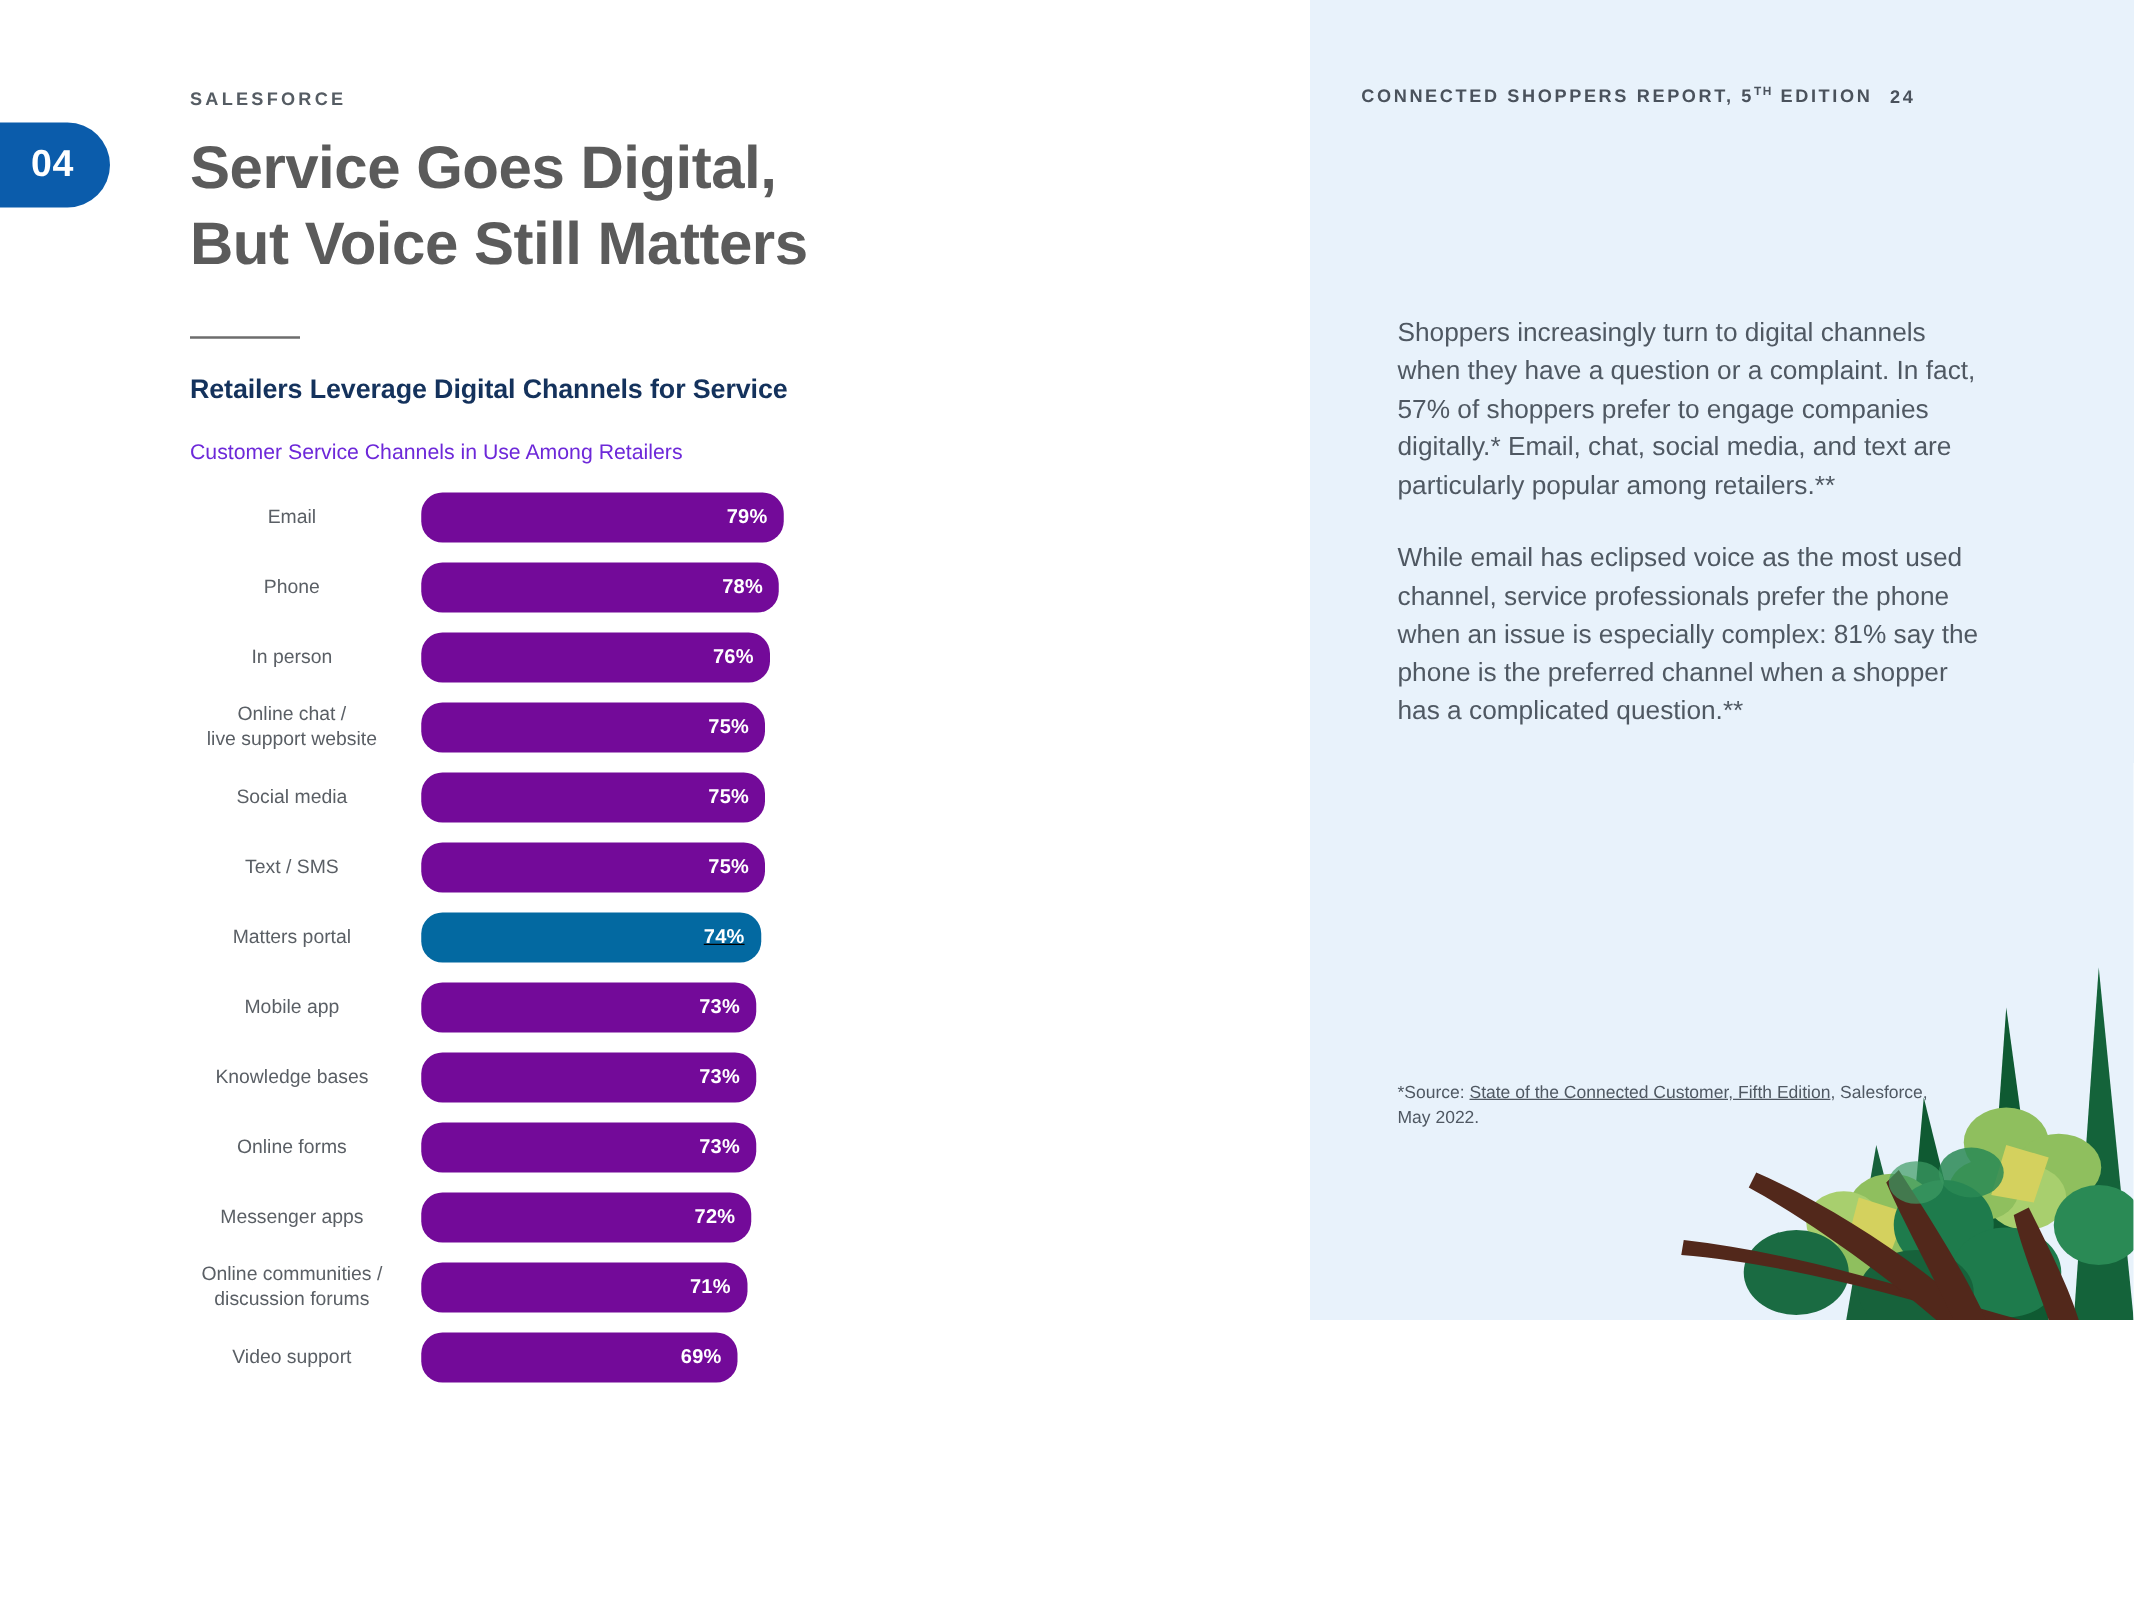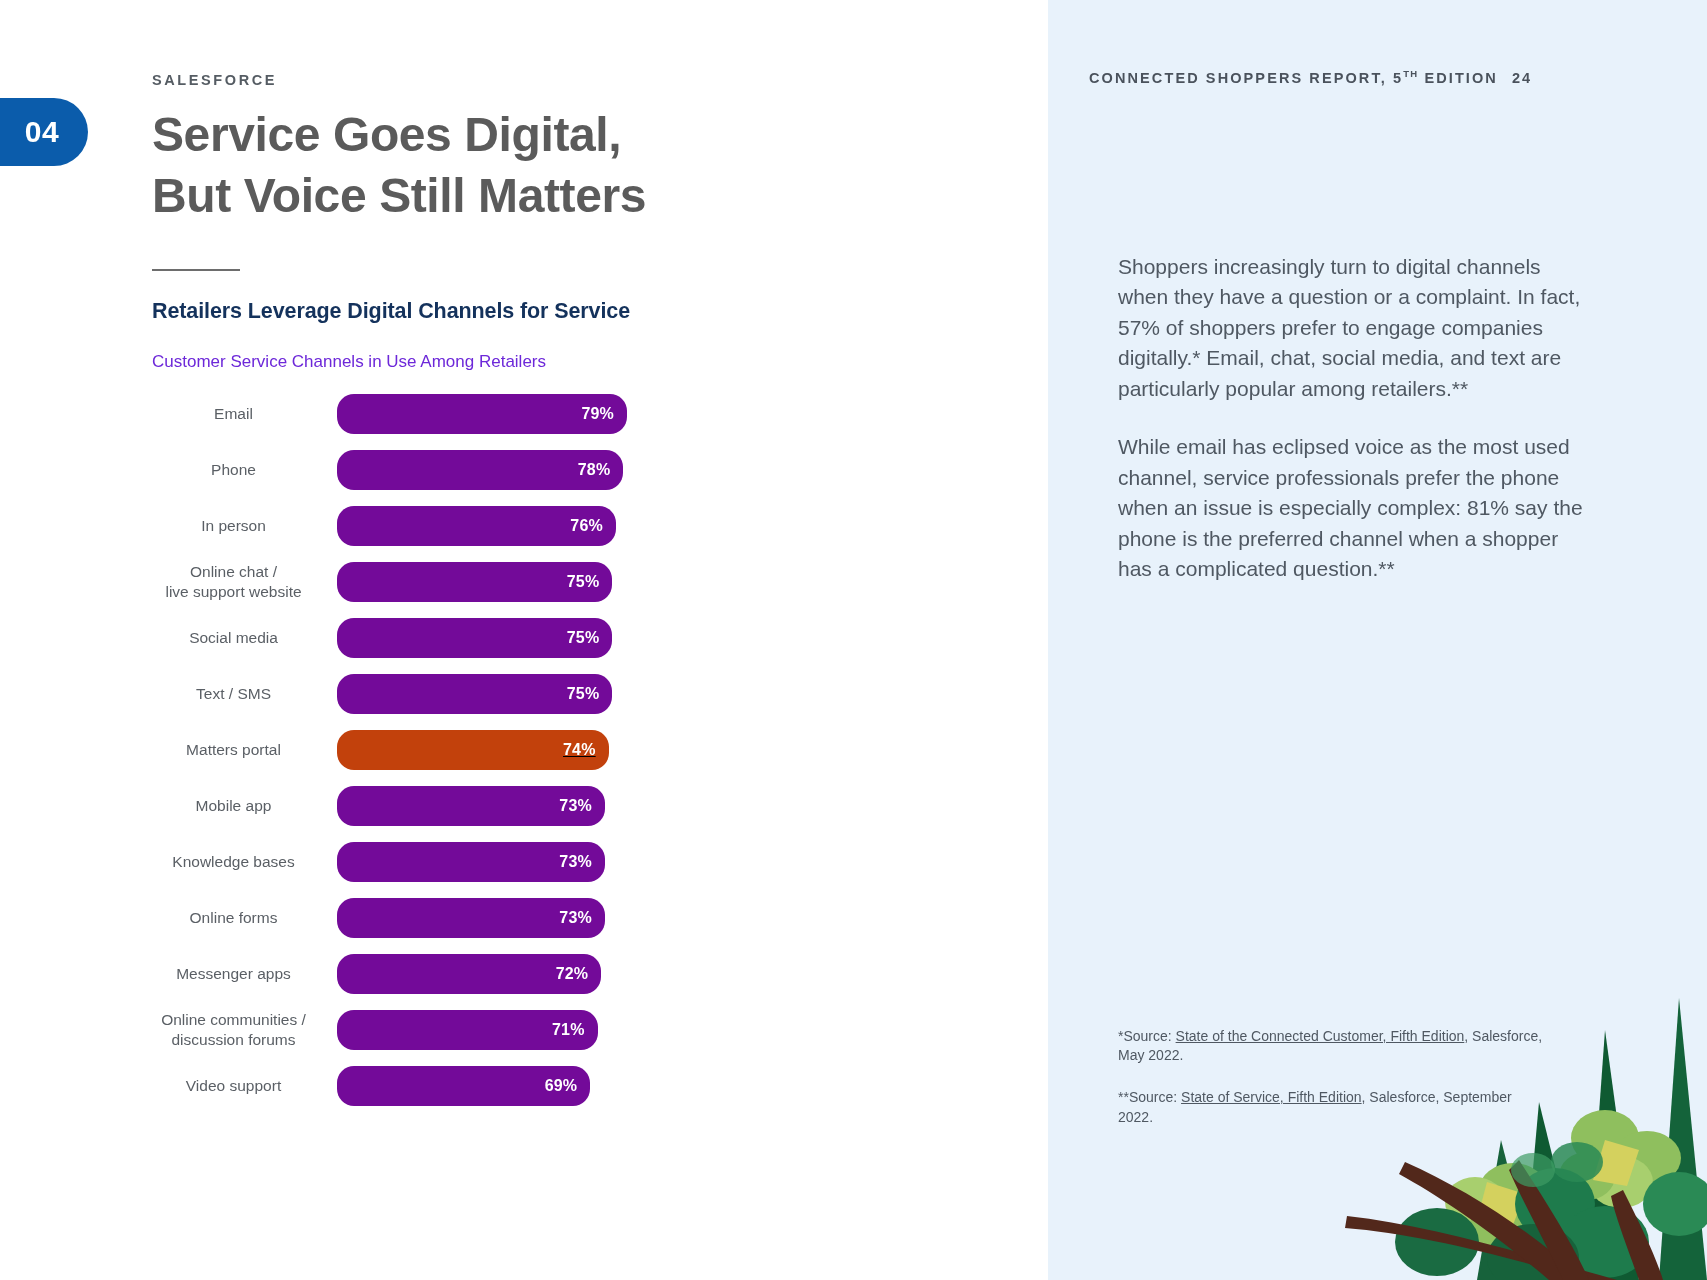--- a/index.html
+++ b/index.html
@@ -127,21 +127,21 @@
     font-size: 14.5px;
     color: #5a5f65;
   }
   .chart-source u { text-decoration: underline; }
 
   
   .right-panel {
     position: relative;
     width: 659px;
     flex: 0 0 659px;
-    height: 1280px;
+    height: 1056px;
     background: #e8f2fb;
     overflow: hidden;
   }
   .right-header {
     position: absolute;
     left: 41px; top: 68px;
     font-size: 14.5px;
     font-weight: bold;
     letter-spacing: 2.1px;
     color: #4a525c;
@@ -250,21 +250,21 @@
             <div class="bar-label">Text / SMS</div>
             <div class="bar-track">
               <div class="bar-fill" style="width: 275.316px; background: rgb(115, 10, 153);">
                 <span class="bar-value">75%</span>
               </div>
             </div>
           </div>
           <div class="bar-row">
             <div class="bar-label">Matters portal</div>
             <div class="bar-track">
-              <div class="bar-fill" style="width: 271.646px; background: #c2410c; text-decoration: underline;">
+              <div class="bar-fill" style="width: 271.646px; background: #0369a1; text-decoration: underline;">
                 <span class="bar-value">74%</span>
               </div>
             </div>
           </div>
           <div class="bar-row">
             <div class="bar-label">Mobile app</div>
             <div class="bar-track">
               <div class="bar-fill" style="width: 267.975px; background: rgb(115, 10, 153);">
                 <span class="bar-value">73%</span>
               </div>
@@ -323,23 +323,20 @@
     </div>
 
     <div class="right-body">
       <p class="body-para">Shoppers increasingly turn to digital channels when they have a question or a complaint. In fact, 57% of shoppers prefer to engage companies digitally.* Email, chat, social media, and text are particularly popular among retailers.**</p>
       <p class="body-para">While email has eclipsed voice as the most used channel, service professionals prefer the phone when an issue is especially complex: 81% say the phone is the preferred channel when a shopper has a complicated question.**</p>
     </div>
 
     <div class="footnotes">
       <div class="footnote">
         <span>*Source: </span><u>State of the Connected Customer, Fifth Edition</u><span>, Salesforce, May 2022.</span>
-      </div>
-      <div class="footnote">
-        <span>**Source: </span><u>State of Service, Fifth Edition</u><span>, Salesforce, September 2022.</span>
       </div>
     </div>
 
     <svg class="plant-art" viewBox="0 0 420 290">
 
       <path d="M300 290 L318 40 L352 290 Z" fill="#0f5a32"></path>
       <path d="M372 290 L392 8 L420 290 Z" fill="#14633a"></path>
       <path d="M236 290 L252 112 L296 290 Z" fill="#0f5a32"></path>
       <path d="M190 290 L214 150 L250 290 Z" fill="#17623b"></path>
 

